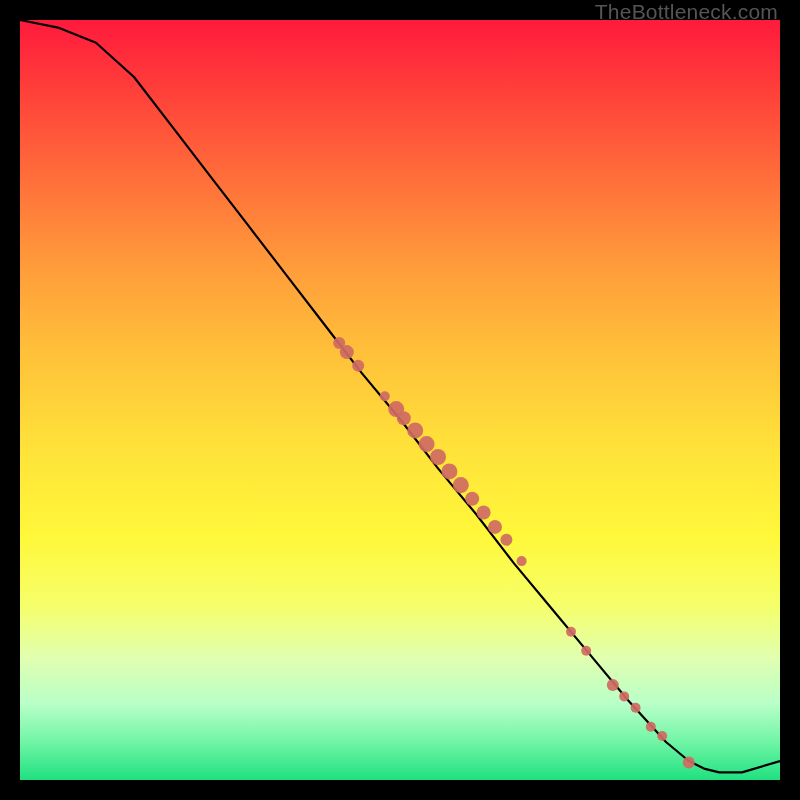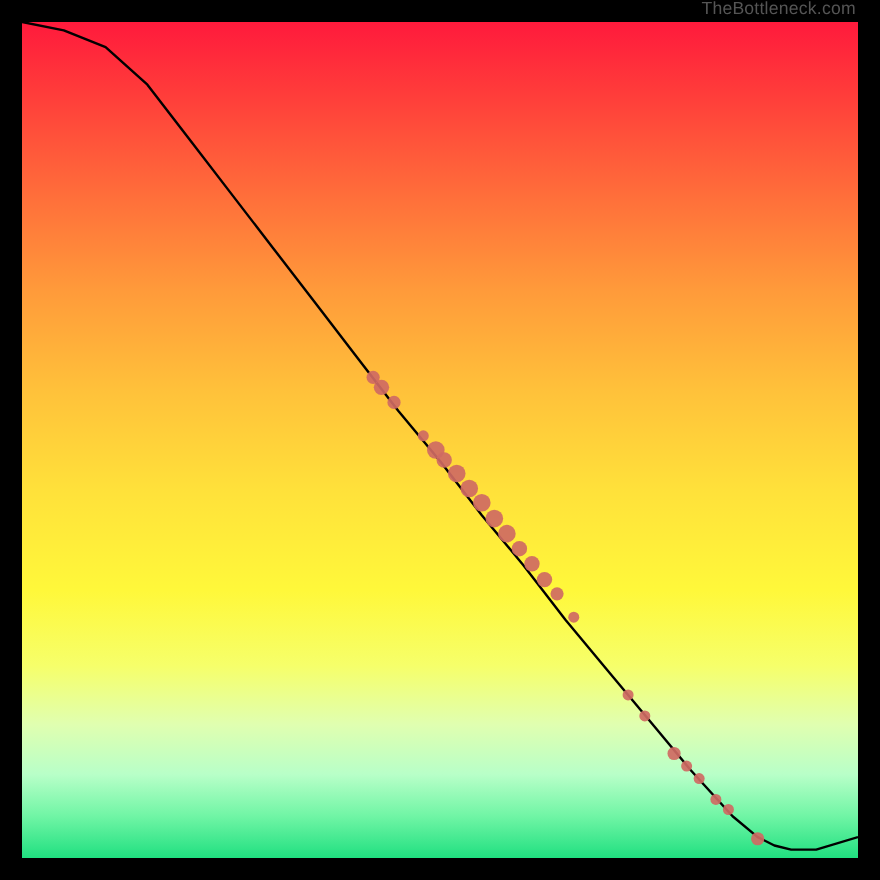--- a/index.html
+++ b/index.html
@@ -31,21 +31,21 @@
       #b8ffc8 90%,
       #70f5a5 95%,
       #20e080 100%
     );
   }
   .watermark {
     position: absolute;
     top: 0px;
     right: 22px;
     color: #555;
-    font-size: 16px;
+    font-size: 21px;
     font-weight: 500;
     letter-spacing: 0.2px;
     z-index: 5;
   }
   svg.overlay {
     position: absolute;
     left: 20px;
     top: 20px;
     width: 760px;
     height: 760px;

